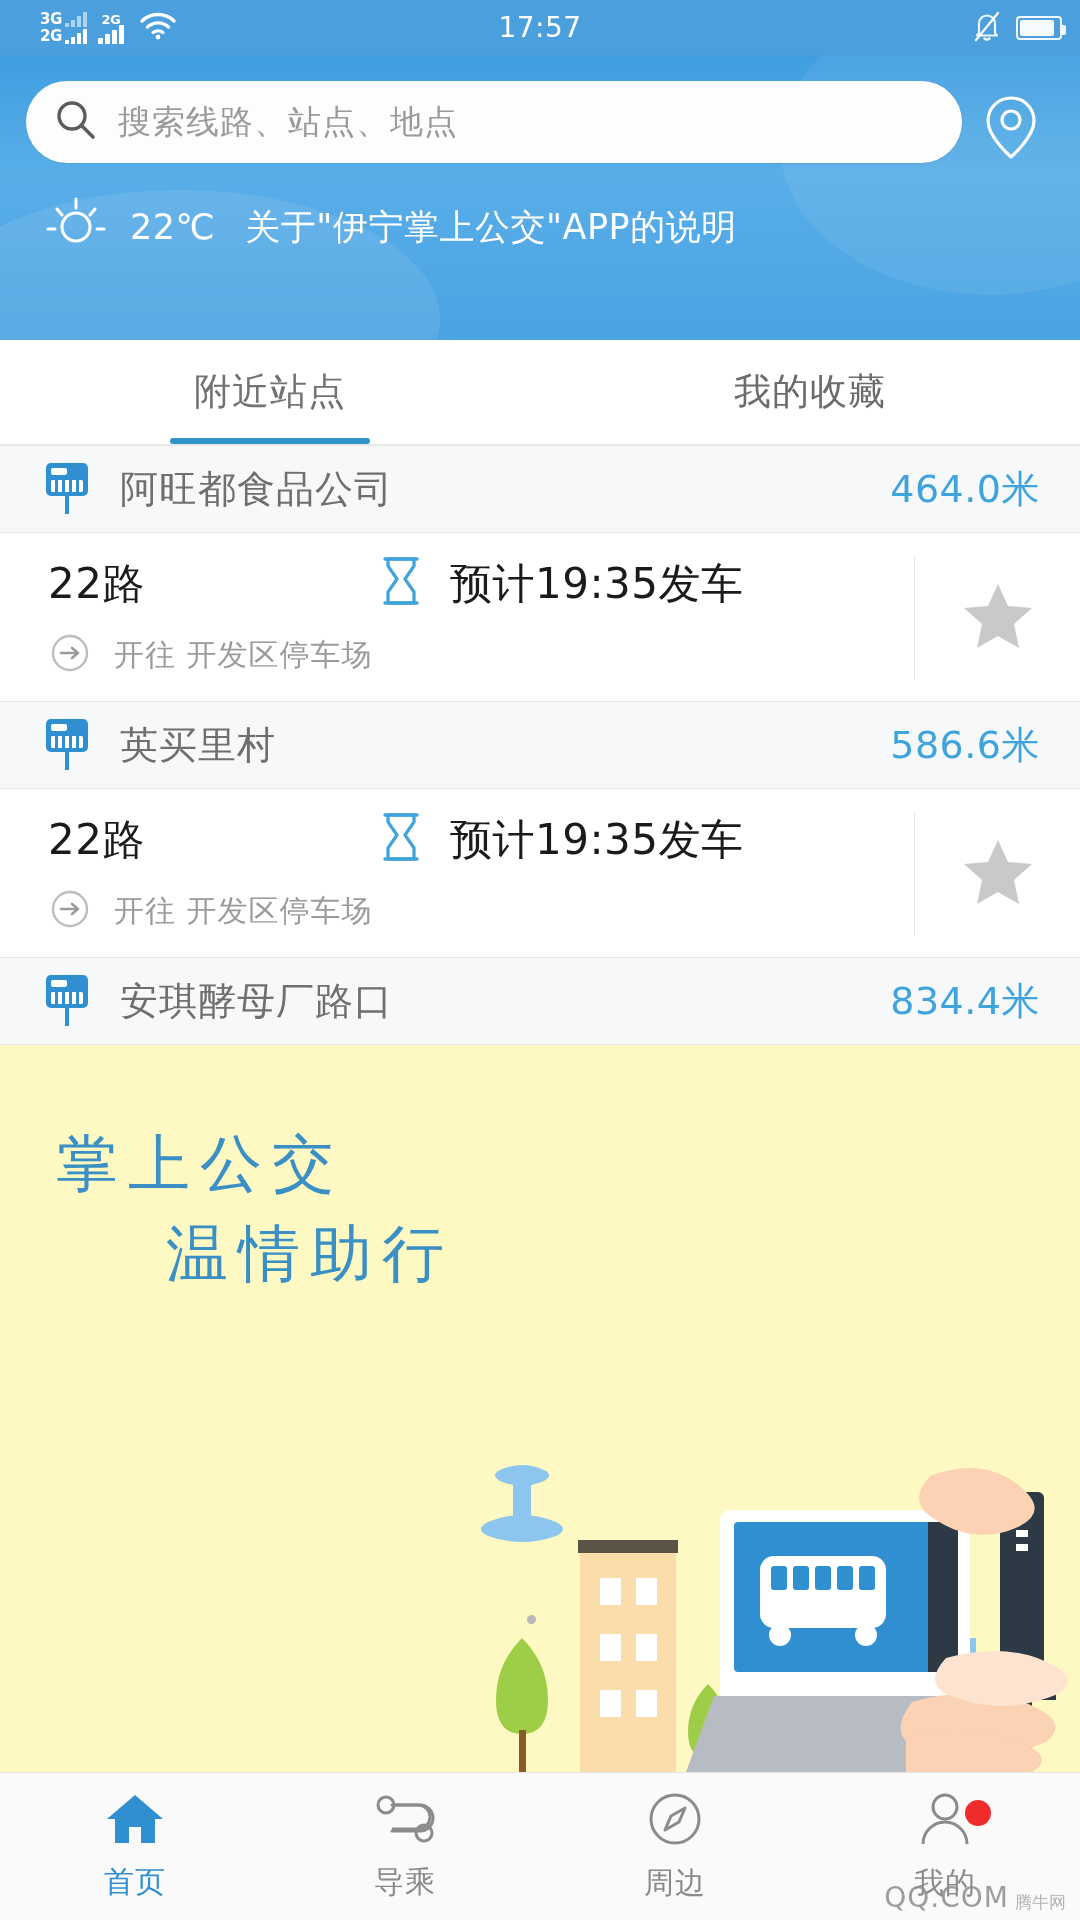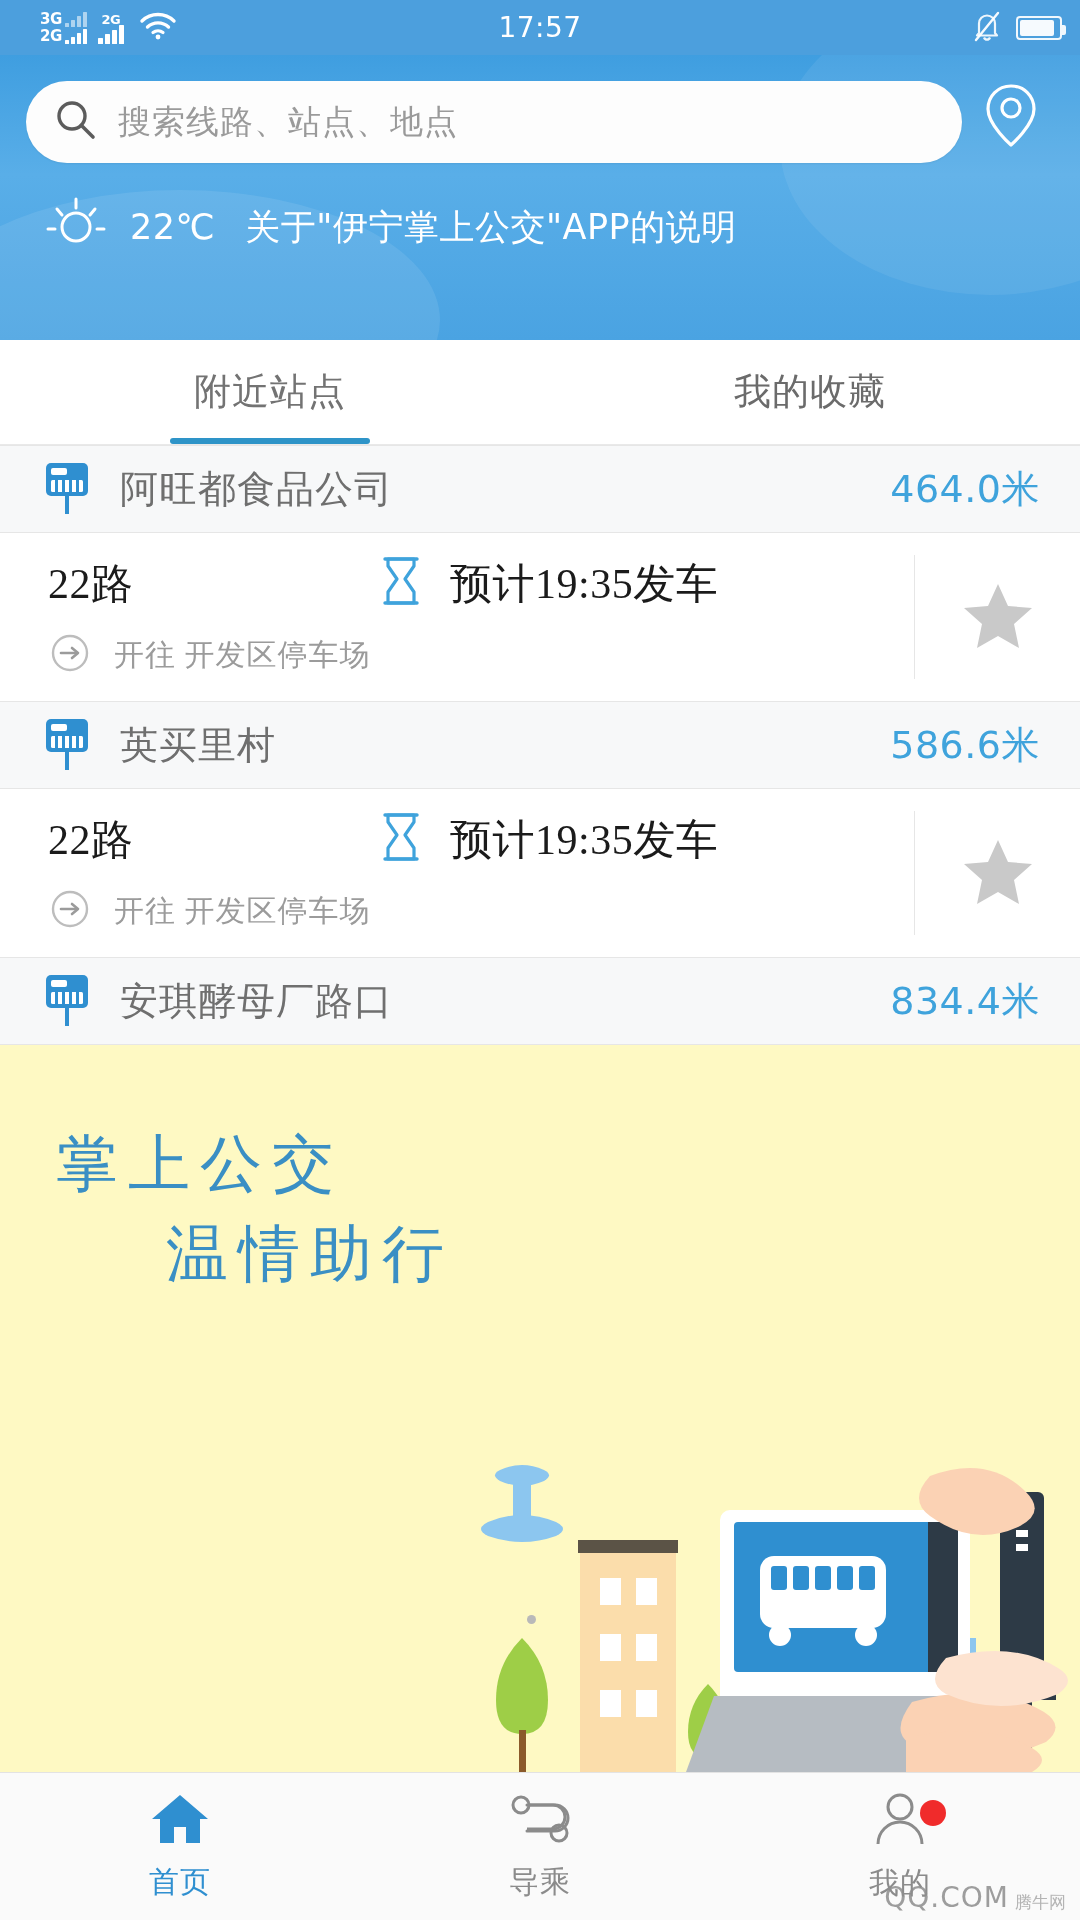--- a/index.html
+++ b/index.html
@@ -49,21 +49,21 @@
     padding:26px 0 0 0; position:relative; overflow:hidden;
   }
   .header::before {
     content:""; position:absolute; left:-80px; bottom:-110px; width:520px; height:260px;
     background:rgba(255,255,255,.09); border-radius:50%;
   }
   .header::after {
     content:""; position:absolute; right:-120px; top:-60px; width:420px; height:300px;
     background:rgba(255,255,255,.07); border-radius:50%;
   }
-  .search-row { display:flex; align-items:flex-start; padding:0 26px; position:relative; z-index:3; }
+  .search-row { display:flex; align-items:flex-end; padding:0 26px; position:relative; z-index:3; }
   .searchbox {
     flex:1 1 auto; height:82px; background:#fdfdfd; border-radius:41px;
     display:flex; align-items:center; padding:0 28px; box-shadow:0 1px 2px rgba(0,0,0,.06);
   }
   .search-ph { color:#9a9a9a; font-size:33px; margin-left:20px; letter-spacing:1px; }
   .loc-btn { width:86px; display:flex; align-items:center; justify-content:center;
              margin-left:6px; }
 
   .weather-row { display:flex; align-items:center; padding:30px 0 0 44px;
                  position:relative; z-index:3; }
@@ -84,21 +84,21 @@
   
   .list { flex:0 0 auto; background:#fff; }
   .station {
     height:88px; background:#f7f8f9; display:flex; align-items:center;
     padding:12px 40px; border-top:1px solid #e6e6e6; border-bottom:1px solid #e6e6e6;
   }
   .station-name { font-size:38px; color:#6f6f6f; margin-left:26px; letter-spacing:1px; }
   .station-dist { margin-left:auto; font-size:38px; color:#3fa3dc; letter-spacing:.5px; }
 
   .route { display:flex; align-items:stretch; background:#fff; padding:22px 0 22px 0; }
-  .route-main { flex:1 1 auto; padding-left:48px;font-family:Liberation Serif, serif; }
+  .route-main { flex:1 1 auto; padding-left:48px; }
   .route-top { display:flex; align-items:center; }
   .route-no { font-size:42px; color:#1b1b1b; width:330px; letter-spacing:.5px; }
   .route-eta { font-size:42px; color:#1b1b1b; margin-left:26px; letter-spacing:.5px; }
   .route-sub { display:flex; align-items:center; margin-top:18px; }
   .route-dir { font-size:30px; color:#9b9b9b; margin-left:22px; letter-spacing:1px; }
   .route-fav {
     flex:0 0 166px; border-left:1px solid #e6e6e6; display:flex;
     align-items:center; justify-content:center;
   }
 
@@ -432,20 +432,29 @@
         <svg width="66" height="56" viewBox="0 0 66 56">
           <circle cx="14" cy="14" r="8" stroke="#8b8b8b" stroke-width="3" fill="none"></circle>
           <circle cx="52" cy="42" r="8" stroke="#8b8b8b" stroke-width="3" fill="none"></circle>
           <path d="M22 14 L46 14 a12 12 0 0 1 0 24 L20 38 a12 12 0 0 0 0 0 L44 38" stroke="#8b8b8b" stroke-width="3" fill="none" stroke-linecap="round"></path>
           <path d="M20 14 L48 14 a13 13 0 0 1 0 26 L20 40" stroke="#8b8b8b" stroke-width="3" fill="none" stroke-linecap="round"></path>
         </svg>
       </span>
       <span>导乘</span>
     </div>
 
+    <div class="nav-item">
+      <span>
+        <svg width="60" height="58" viewBox="0 0 60 58">
+          <circle cx="30" cy="29" r="24" stroke="#8b8b8b" stroke-width="3" fill="none"></circle>
+          <polygon points="40,18 26,26 20,40 34,32" fill="none" stroke="#8b8b8b" stroke-width="3" stroke-linejoin="round"></polygon>
+        </svg>
+      </span>
+      <span>周边</span>
+    </div>
 
     <div class="nav-item">
       <span>
         <svg width="60" height="58" viewBox="0 0 60 58">
           <circle cx="30" cy="17" r="12" stroke="#8b8b8b" stroke-width="3" fill="none"></circle>
           <path d="M8 54 a22 22 0 0 1 44 0" stroke="#8b8b8b" stroke-width="3" fill="none"></path>
         </svg>
       </span>
       <span class="nav-badge"></span>
       <span>我的</span>

